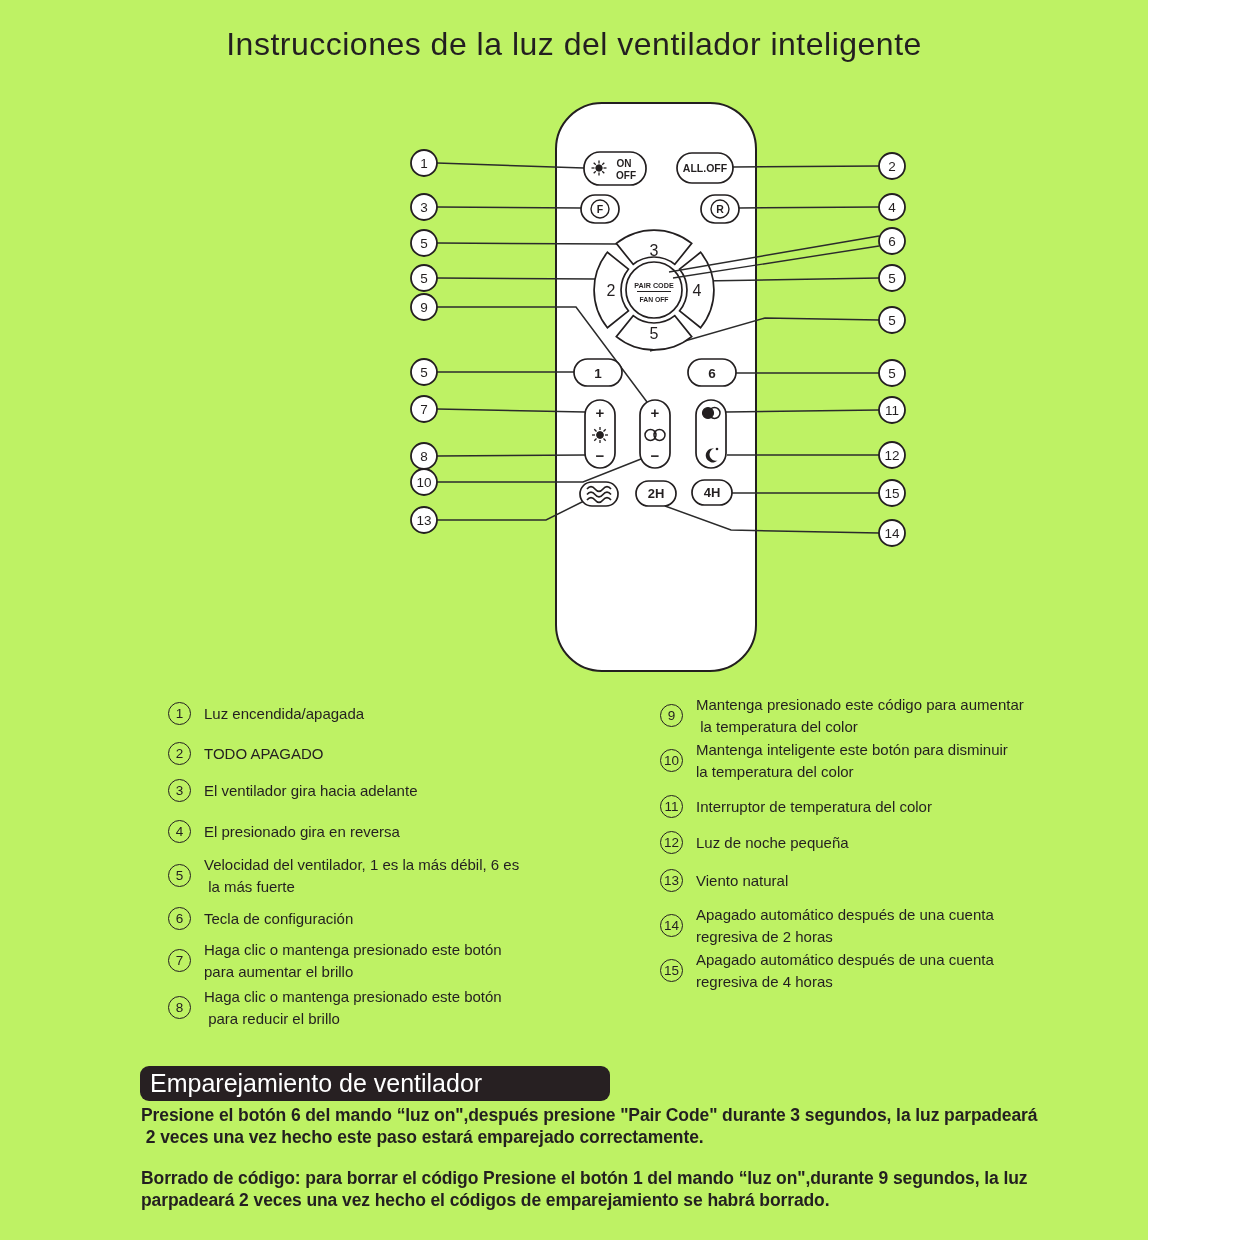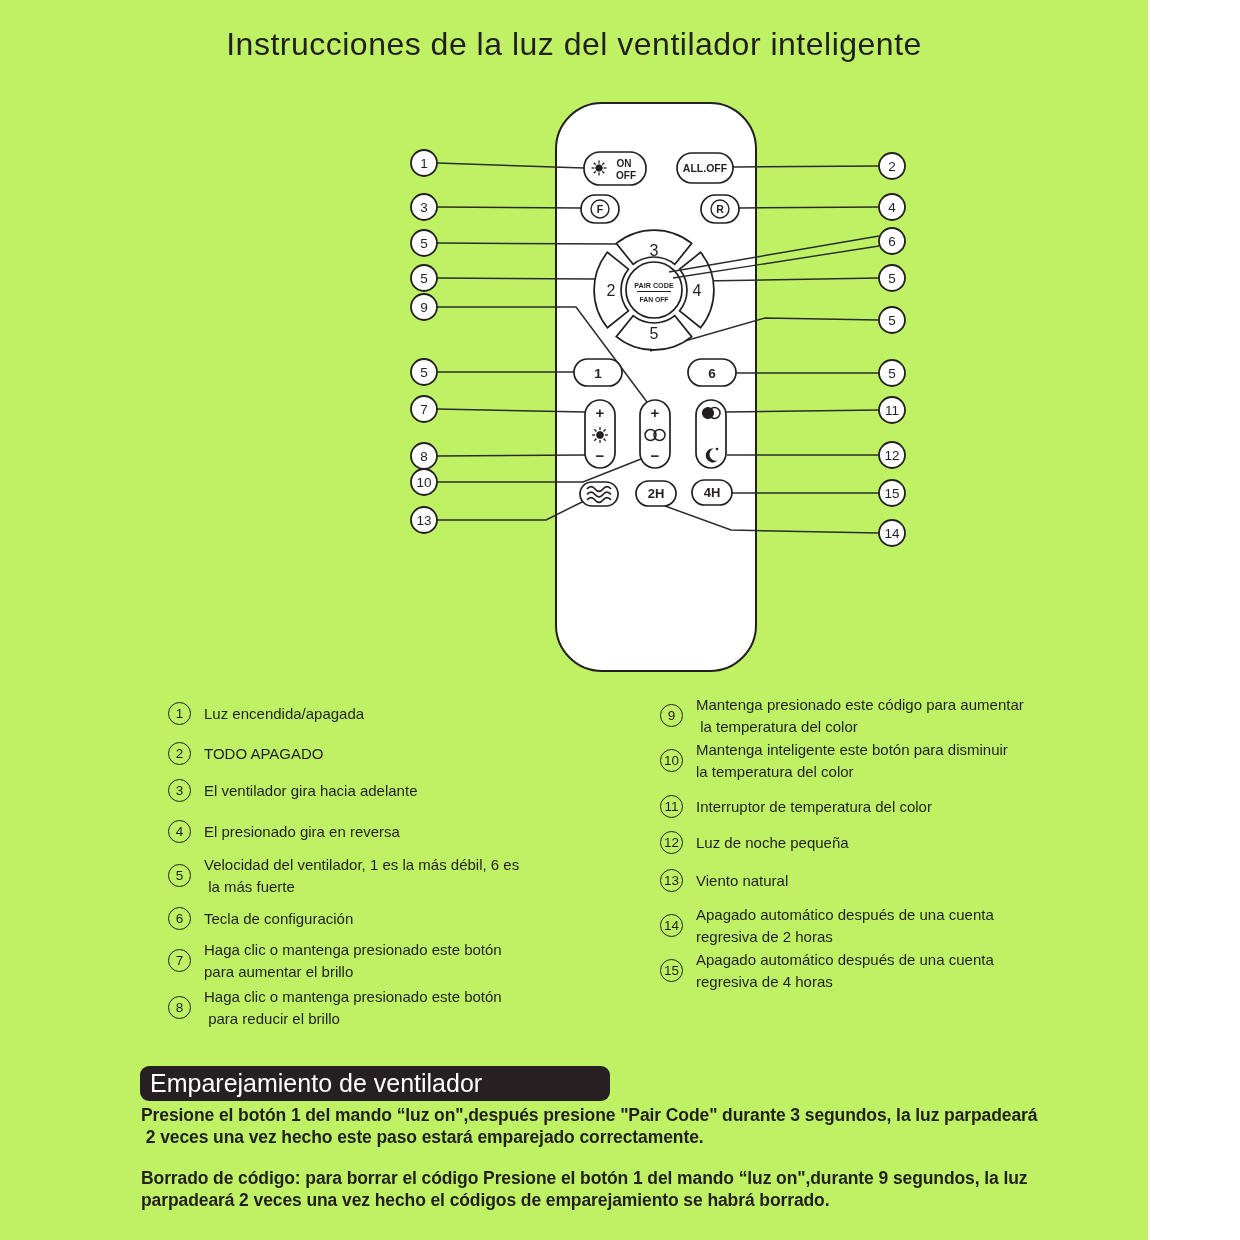--- a/index.html
+++ b/index.html
@@ -322,18 +322,18 @@
     <span class="legend-text"><div>Apagado automático después de una cuenta</div><div>regresiva de 2 horas</div></span>
   </div>
   <div class="legend-item" style="left:660px;top:949px">
     <span class="legend-num">15</span>
     <span class="legend-text"><div>Apagado automático después de una cuenta</div><div>regresiva de 4 horas</div></span>
   </div>
 
   <div class="pair-header">
     <span>Emparejamiento de ventilador</span>
   </div>
-  <div class="pair-line" style="left:141px;top:1105px">Presione el botón 1 del mando “luz on",después presione "Pair Code" durante 3 segundos, la luz parpadeará</div>
+  <div class="pair-line" style="left:141px;top:1105px">Presione el botón 6 del mando “luz on",después presione "Pair Code" durante 3 segundos, la luz parpadeará</div>
   <div class="pair-line" style="left:141px;top:1127px"> 2 veces una vez hecho este paso estará emparejado correctamente.</div>
   <div class="pair-line" style="left:141px;top:1168px">Borrado de código: para borrar el código Presione el botón 1 del mando “luz on",durante 9 segundos, la luz</div>
   <div class="pair-line" style="left:141px;top:1190px">parpadeará 2 veces una vez hecho el códigos de emparejamiento se habrá borrado.</div>
 
 </div>
 
 </body></html>

